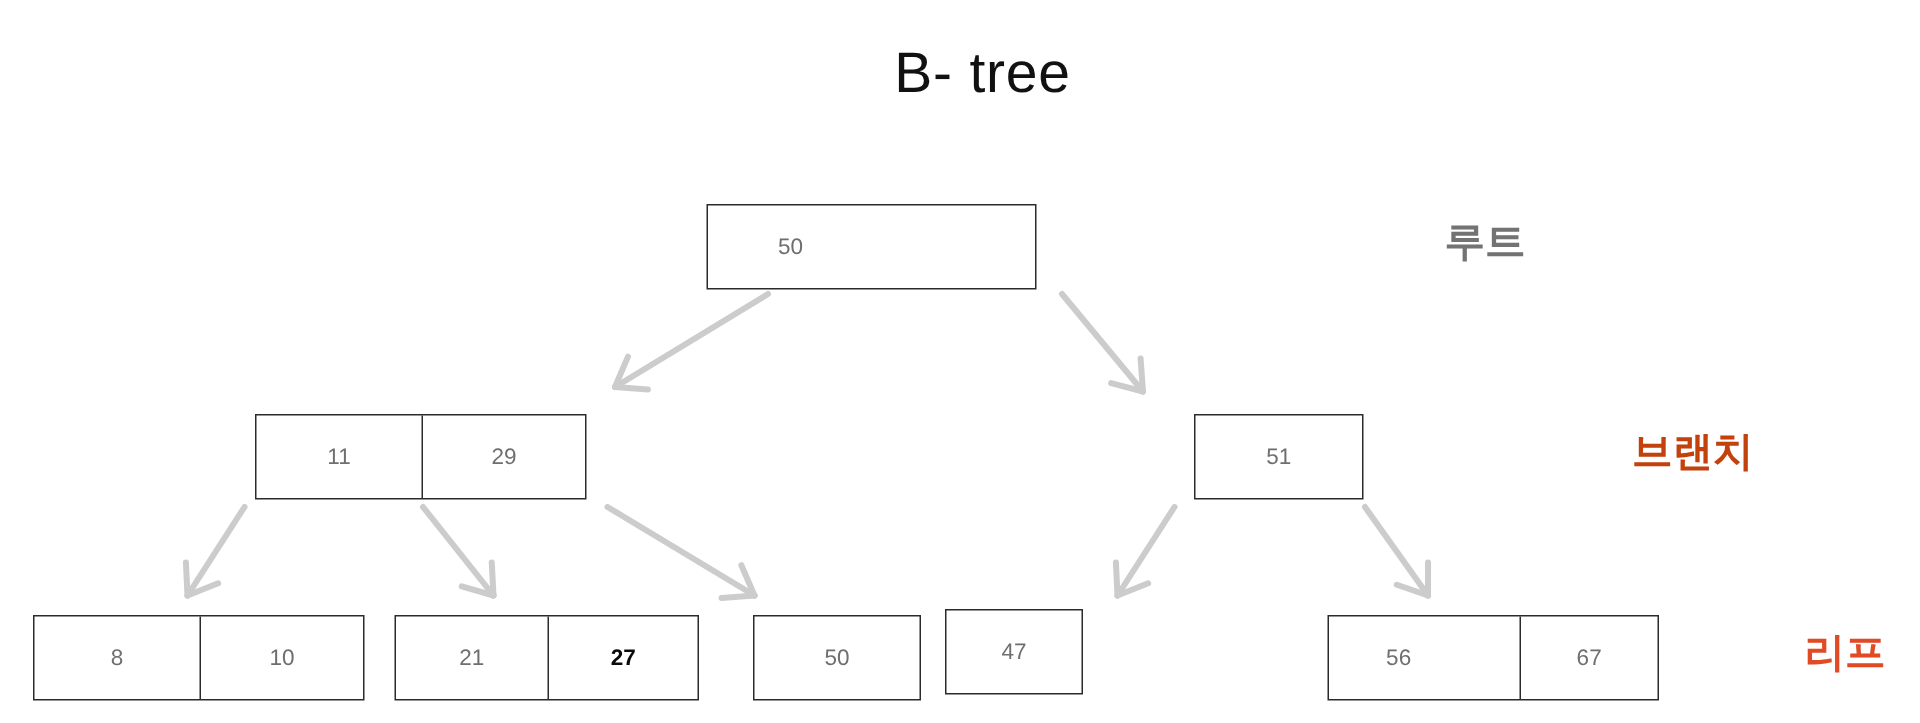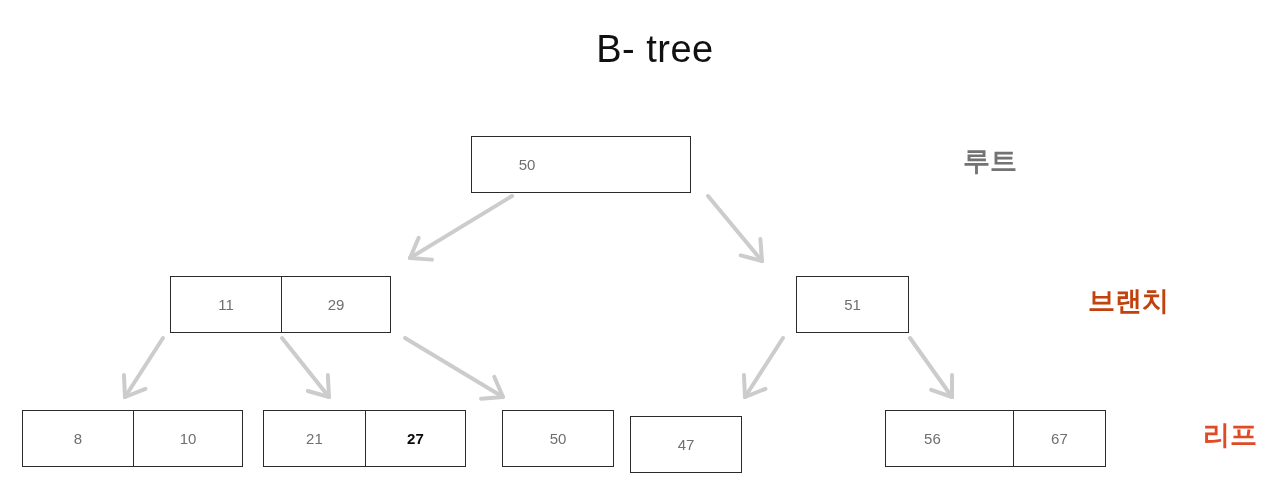--- a/index.html
+++ b/index.html
@@ -133,21 +133,21 @@
         <div class="cell" style="width: 111px;">8</div>
         <div class="cell" style="width: 110px;">10</div>
       </div>
       <div class="node" style="left: 263px; top: 410px; width: 203px; height: 57px;">
         <div class="cell" style="width: 111px;">21</div>
         <div class="cell highlight" style="width: 110px;">27</div>
       </div>
       <div class="node" style="left: 502px; top: 410px; width: 112px; height: 57px;">
         <div class="cell" style="width: 112px;">50</div>
       </div>
-      <div class="node" style="left: 630px; top: 416px; width: 112px; height: 57px;">
+      <div class="node" style="left: 630px; top: 406px; width: 92px; height: 57px;">
         <div class="cell" style="width: 112px;">47</div>
       </div>
       <div class="node" style="left: 885px; top: 410px; width: 221px; height: 57px;">
         <div class="cell" style="width: 111px;">56</div>
         <div class="cell" style="width: 110px; margin-left: 34px;">67</div>
       </div>
     </div>
 
   <div id="labels-layer">
       <div class="side-label" style="left: 963px; top: 143px; color: #737373;">루트</div>

